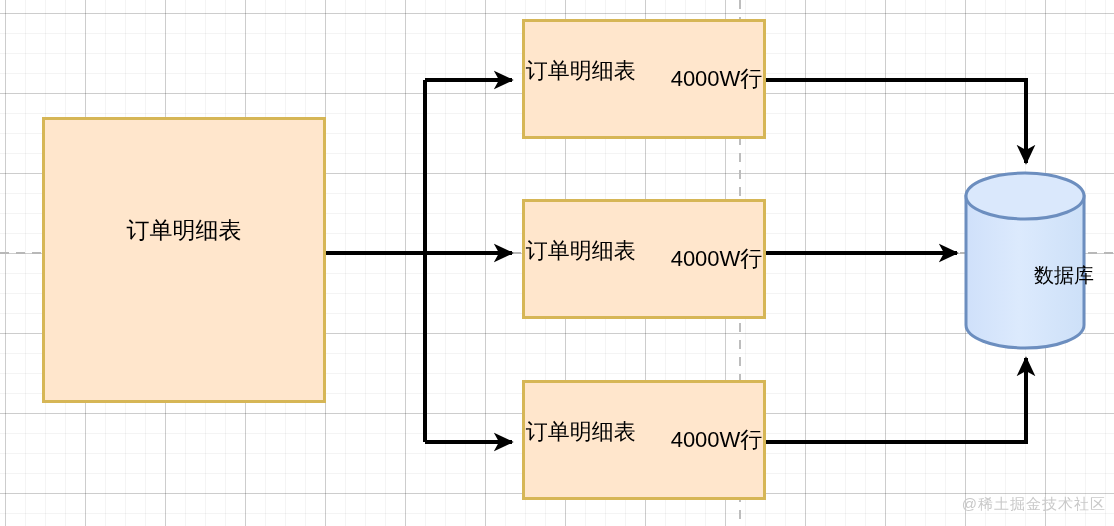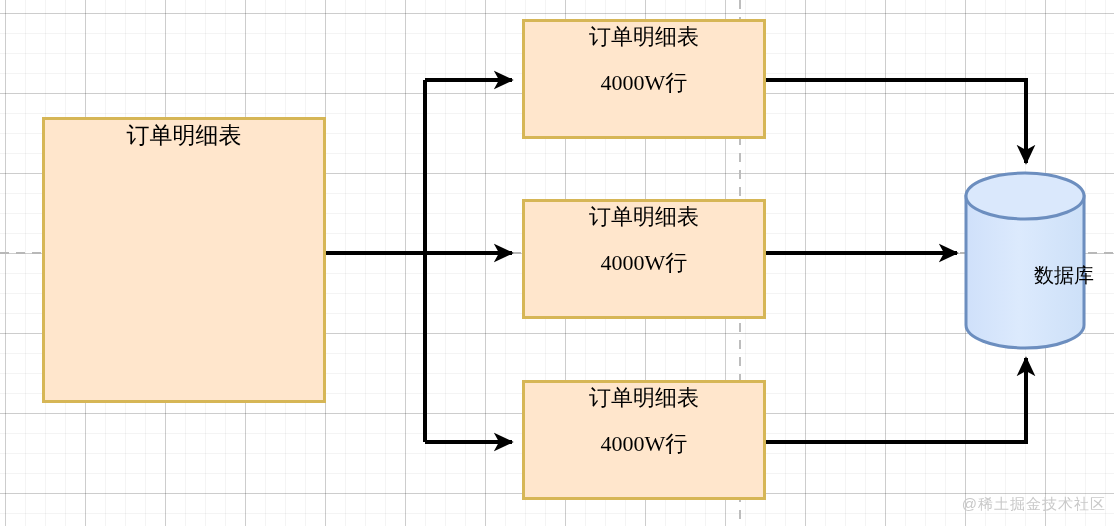--- a/index.html
+++ b/index.html
@@ -41,23 +41,25 @@
     pointer-events: none;
   }
 
   
   .node-box {
     position: absolute;
     box-sizing: border-box;
     background: #ffe6cc;
     border: 3px solid #d6b656;
     display: flex;
-    flex-direction: column;
+    flex-direction: row;
     align-items: center;
+    justify-content: center;
     color: #000000;
+    gap: 35px;
   }
   .node-box .line1,
   .node-box .line2 {
     white-space: nowrap;
     text-align: center;
   }
 
   #box-source {
     left: 42px;
     top: 117px;
@@ -76,21 +78,20 @@
     width: 244px;
     height: 120px;
     left: 522px;
   }
   .shard-box .line1 {
     font-size: 22px;
     margin-bottom: 16px;
   }
   .shard-box .line2 {
     font-size: 22px;
-    font-family: Liberation Serif, serif;
   }
   #box-shard-1 { top: 19px; }
   #box-shard-2 { top: 199px; }
   #box-shard-3 { top: 380px; }
 
   
   #db-label {
     position: absolute;
     left: 965px;
     top: 262px;

